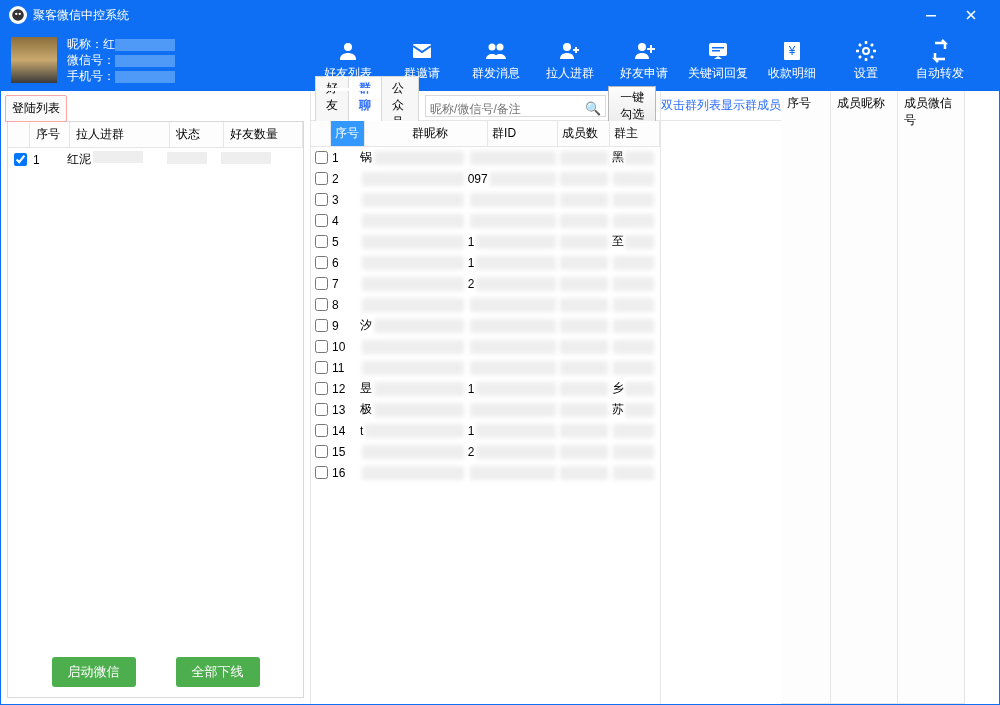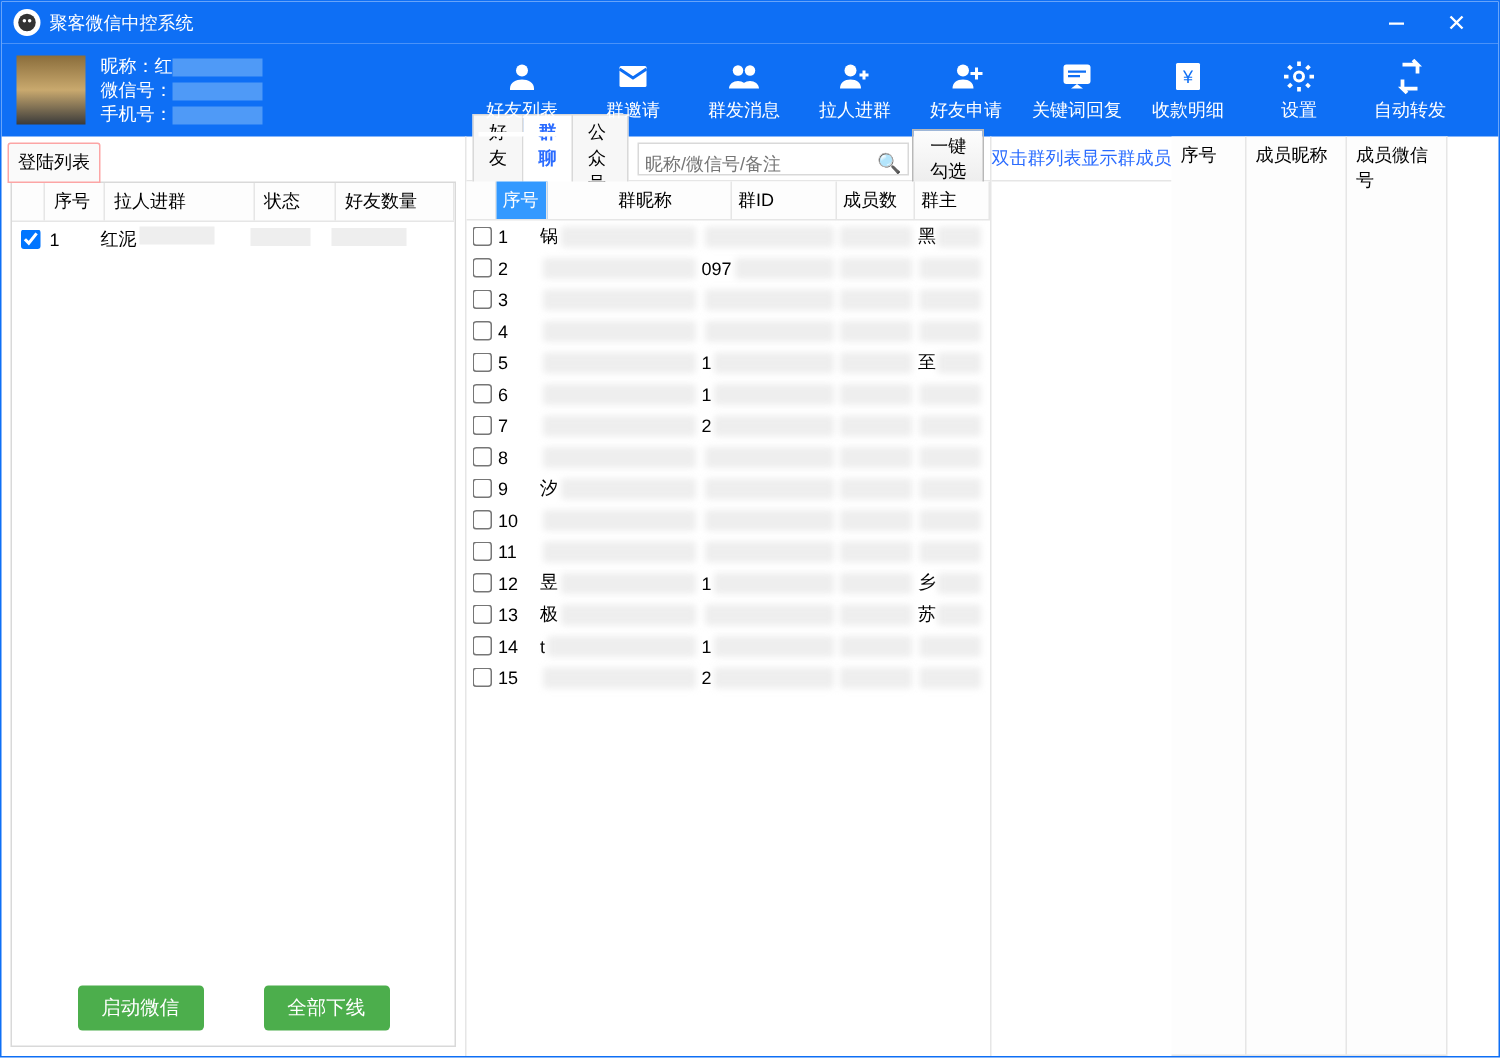--- a/index.html
+++ b/index.html
@@ -438,20 +438,36 @@
             <span class="blurcell" style="flex:1;margin-left:2px"></span>
           </span>
           <span style="flex:1.2;display:flex;align-items:center">2<span class="blurcell" style="flex:1;margin-left:2px"></span></span>
           <span style="width:52px;display:flex">
             <span class="blurcell" style="flex:1"></span>
           </span>
           <span style="width:46px;display:flex;align-items:center">
             <span class="blurcell" style="flex:1;margin-left:1px"></span>
           </span>
         </div>
+        <div class="crow">
+          <input type="checkbox" style="">
+          <span class="cn">16</span>
+          <span style="flex:1.4;display:flex;align-items:center">
+            <span class="blurcell" style="flex:1;margin-left:2px"></span>
+          </span>
+          <span style="flex:1.2;display:flex;align-items:center">
+            <span class="blurcell" style="flex:1;margin-left:2px"></span>
+          </span>
+          <span style="width:52px;display:flex">
+            <span class="blurcell" style="flex:1"></span>
+          </span>
+          <span style="width:46px;display:flex;align-items:center">
+            <span class="blurcell" style="flex:1;margin-left:1px"></span>
+          </span>
+        </div>
       </div>
   </div>
 
   <div class="right-panel">
     <div class="right-hint">双击群列表显示群成员</div>
     <div class="right-head">
       <div class="th rc1">序号</div>
       <div class="th rc2">成员昵称</div>
       <div class="th rc3">成员微信号</div>
     </div>

